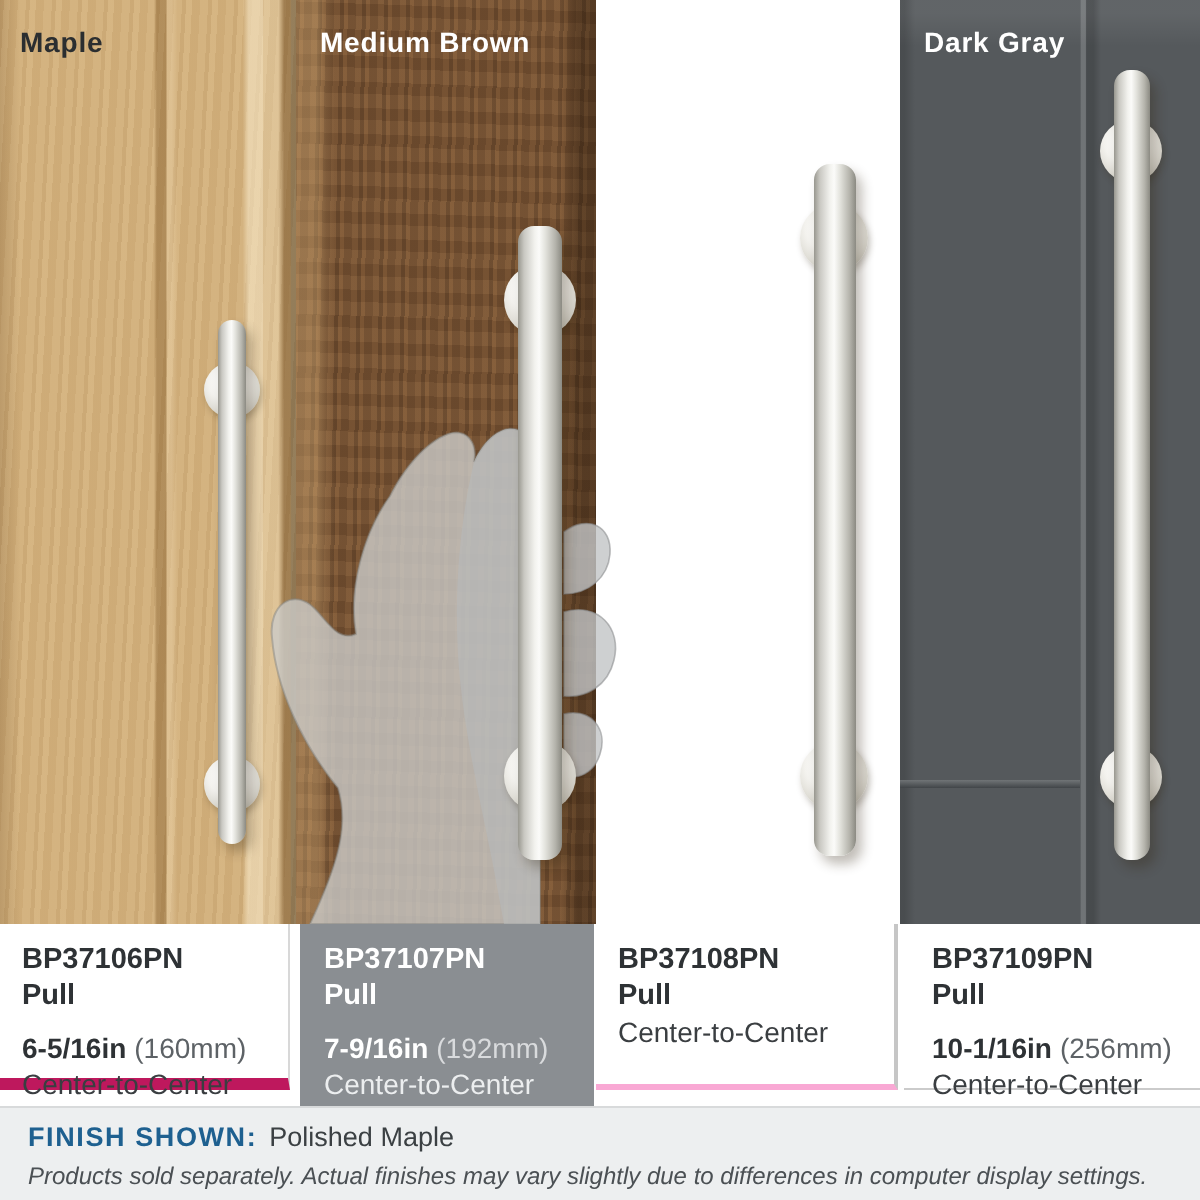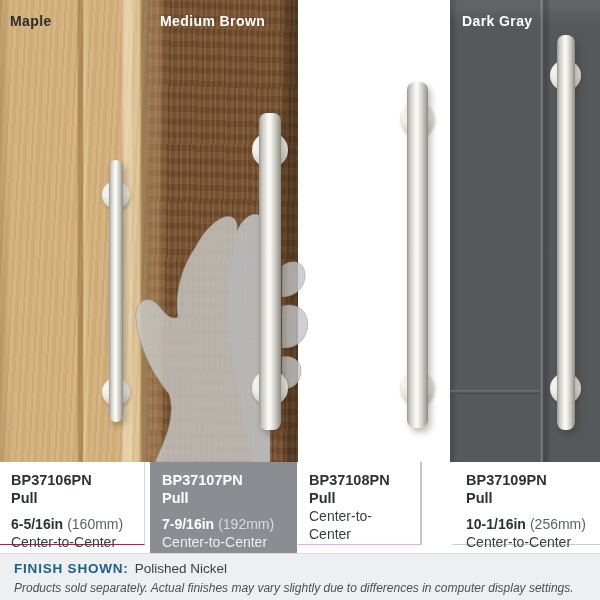--- a/index.html
+++ b/index.html
@@ -66,24 +66,24 @@
   
   #hand{position:absolute;left:0;top:0;z-index:2;pointer-events:none;}
   
   .card{position:absolute;top:462px;box-sizing:border-box;z-index:1;
     padding:9px 6px 0 11px;background:#ffffff;color:#2e3235;}
   .card .pn,.card .ptype{font-size:14.5px;font-weight:700;line-height:1.25;}
   .card .sizeline{margin-top:8px;font-size:14px;line-height:1.3;}
   .card .inches{font-weight:700;text-align:center;}
   .card .mm{font-weight:400;color:#5d6266;margin-left:4px;}
   .card .cc{font-size:14px;line-height:1.3;color:#3a3e41;}
-  .c1{left:0;width:145px;height:83px;border-right:1px solid #d8d8d8;border-bottom:1px solid #be185d;}
+  .c1{left:0;width:145px;height:83px;border-right:1px solid #d8d8d8;border-bottom:6px solid #be185d;}
   .c2{left:150px;width:147px;height:91px;background:#8a8e92;color:#ffffff;padding-left:12px;}
   .c2 .mm{color:#d9dbdd;} .c2 .cc{color:#eceeef;}
-  .c3{left:298px;width:124px;height:83px;border-right:2px solid #c6c6c6;border-bottom:1px solid #f9a8d4;}
+  .c3{left:298px;width:151px;height:83px;border-right:2px solid #c6c6c6;border-bottom:3px solid #f9a8d4;}
   .c4{left:452px;width:148px;height:83px;border-bottom:1px solid #cbcbcb;padding-left:14px;}
   
   #footer{position:absolute;left:0;top:553px;width:600px;height:47px;box-sizing:border-box;
     background:#edeff0;border-top:1px solid #d8dadb;padding:7px 14px 0 14px;z-index:4;}
   #finish-line{font-size:13.5px;}
   #finish-shown{color:#1e6090;font-weight:700;letter-spacing:.8px;}
   #finish-value{color:#3b4043;margin-left:6px;}
   #disclaimer{margin-top:5px;font-size:12px;font-style:italic;color:#4b5054;}
 </style>
 </head>
@@ -157,18 +157,18 @@
     <div class="pn">BP37109PN</div>
     <div class="ptype">Pull</div>
     <div class="sizeline">
       <span class="inches">10-1/16in</span><span class="mm">(256mm)</span>
     </div>
     <div class="cc">Center-to-Center</div>
   </div>
 
   <div id="footer">
     <div id="finish-line">
-      <span id="finish-shown">FINISH SHOWN:</span><span id="finish-value">Polished Nickel</span>
+      <span id="finish-shown">FINISH SHOWN:</span><span id="finish-value">Polished Maple</span>
     </div>
     <div id="disclaimer">Products sold separately. Actual finishes may vary slightly due to differences in computer display settings.</div>
   </div>
 
 </div>
 
 </body></html>

